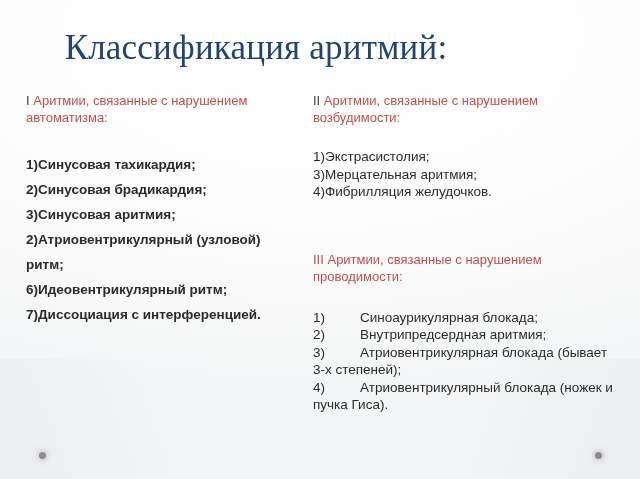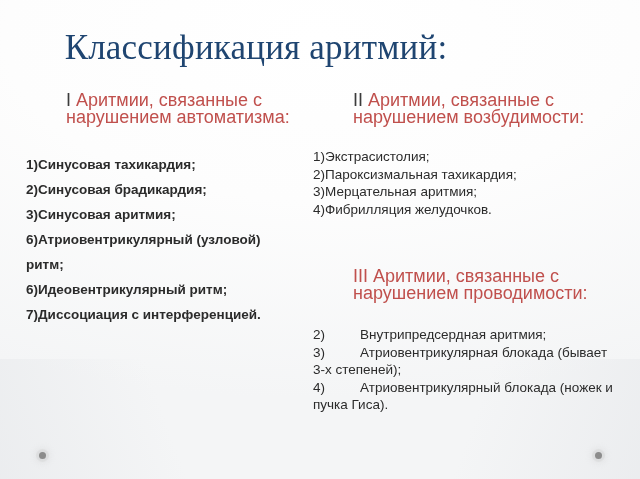--- a/index.html
+++ b/index.html
@@ -77,24 +77,23 @@
   }
   .col-right {
     position: absolute;
     left: 313px;
     top: 0;
     width: 305px;
   }
 
   .sect-head {
     color: #c0504d;
-    font-size: 18px;
+    font-size: 13px;
     line-height: 17px;
     font-weight: 400;
-    margin-left: 40px;
   }
   .sect-head .numeral {
     color: #3b3b3b;
   }
   .sect-head .numeral-red {
     color: #c0504d;
   }
 
   .items {
     margin: 0;
@@ -159,47 +158,47 @@
     <div class="col-left">
 
       <div class="sect-head"><span class="numeral">I</span><span> Аритмии, связанные с нарушением автоматизма:</span></div>
 
       <div class="gap-1"></div>
 
       <ul class="items items-loose">
         <li>1)Синусовая тахикардия;</li>
         <li>2)Синусовая брадикардия;</li>
         <li>3)Синусовая аритмия;</li>
-        <li>6)Атриовентрикулярный (узловой) ритм;</li>
+        <li>2)Атриовентрикулярный (узловой) ритм;</li>
         <li>6)Идеовентрикулярный ритм;</li>
         <li>7)Диссоциация с интерференцией.</li>
       </ul>
 
     </div>
 
     <div class="col-right">
 
       <div class="sect-head"><span class="numeral">II</span><span>  Аритмии, связанные с нарушением возбудимости:</span></div>
 
       <div class="gap-2"></div>
 
       <ul class="items items-tight">
         <li>1)Экстрасистолия;</li>
-        <li>2)Пароксизмальная тахикардия;</li>
         <li>3)Мерцательная аритмия;</li>
         <li>4)Фибрилляция желудочков.</li>
       </ul>
 
       <div class="gap-3"></div>
 
       <div class="sect-head"><span class="numeral-red">III</span><span> Аритмии, связанные с нарушением проводимости:</span></div>
 
       <div class="gap-4"></div>
 
       <ul class="items items-tight">
+        <li class="tabbed"><span class="num">1)</span><span>Синоаурикулярная блокада;</span></li>
         <li class="tabbed"><span class="num">2)</span><span>Внутрипредсердная аритмия;</span></li>
         <li class="tabbed"><span class="num">3)</span><span>Атриовентрикулярная блокада (бывает 3-х степеней);</span></li>
         <li class="tabbed"><span class="num">4)</span><span>Атриовентрикулярный блокада (ножек и пучка Гиса).</span></li>
       </ul>
 
     </div>
 
   </div>
 
   <div class="dot dot-left"></div>

